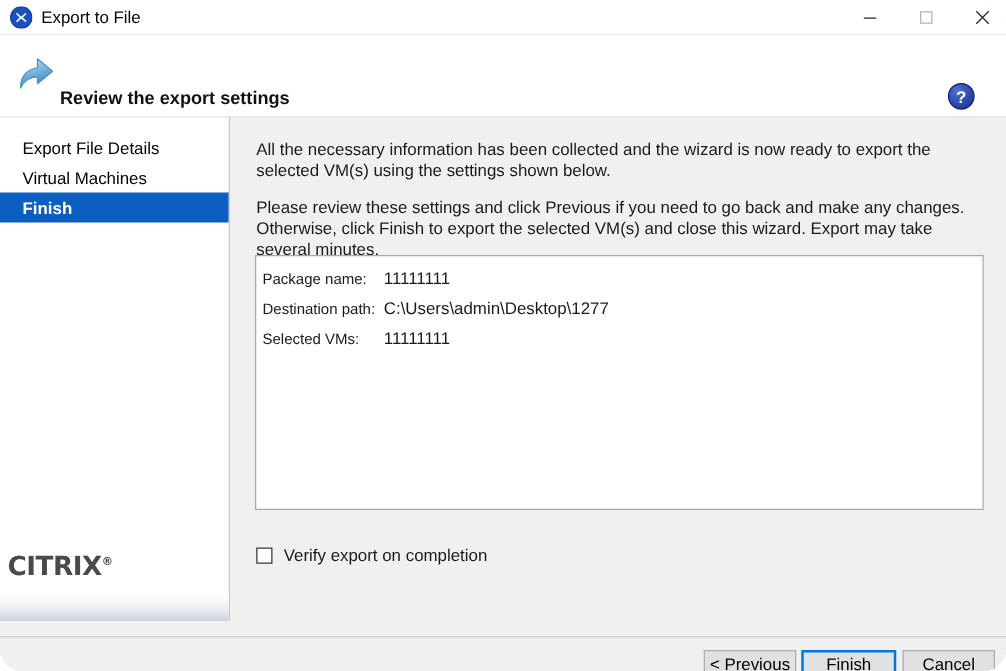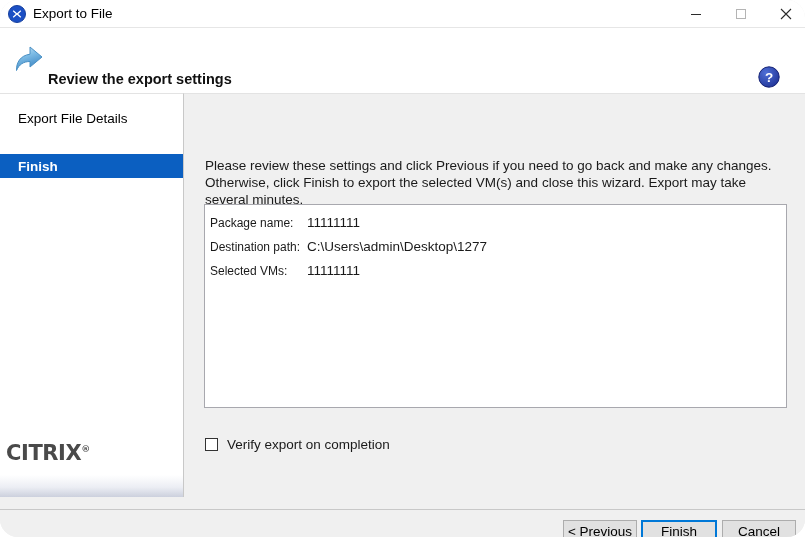--- a/index.html
+++ b/index.html
@@ -310,32 +310,36 @@
         <circle cx="11.5" cy="11.5" r="10.2" fill="url(#helpGrad)" stroke="#152275" stroke-width="1"></circle>
         <text x="11.5" y="16.6" font-family="Liberation Sans, sans-serif" font-size="13.5" font-weight="bold" fill="#ffffff" text-anchor="middle">?</text>
       </svg>
     </span>
   </div>
 
   <div id="sidebar">
     <div class="nav-item" style="top:12px;">
       <span class="nav-label">Export File Details</span>
     </div>
+    <div class="nav-item" style="top:36px;">
+      <span class="nav-label">Virtual Machines</span>
+    </div>
     <div class="nav-item selected" style="top:60px;">
       <span class="nav-label">Finish</span>
     </div>
 
     <div id="citrix-logo">
       <span>CITRIX</span><sup>®</sup>
     </div>
     <div id="sidebar-fade"></div>
   </div>
 
   <div id="content">
 
+    <div class="para" id="para1">All the necessary information has been collected and the wizard is now ready to export the selected VM(s) using the settings shown below.</div>
     <div class="para" id="para2">Please review these settings and click Previous if you need to go back and make any changes. Otherwise, click Finish to export the selected VM(s) and close this wizard. Export may take several minutes.</div>
 
     <div id="summary-panel">
       <div class="summary-row" style="top:9px;">
         <span class="s-label">Package name:</span>
         <span class="s-value">11111111</span>
       </div>
       <div class="summary-row" style="top:33px;">
         <span class="s-label">Destination path:</span>
         <span class="s-value">C:\Users\admin\Desktop\1277</span>

